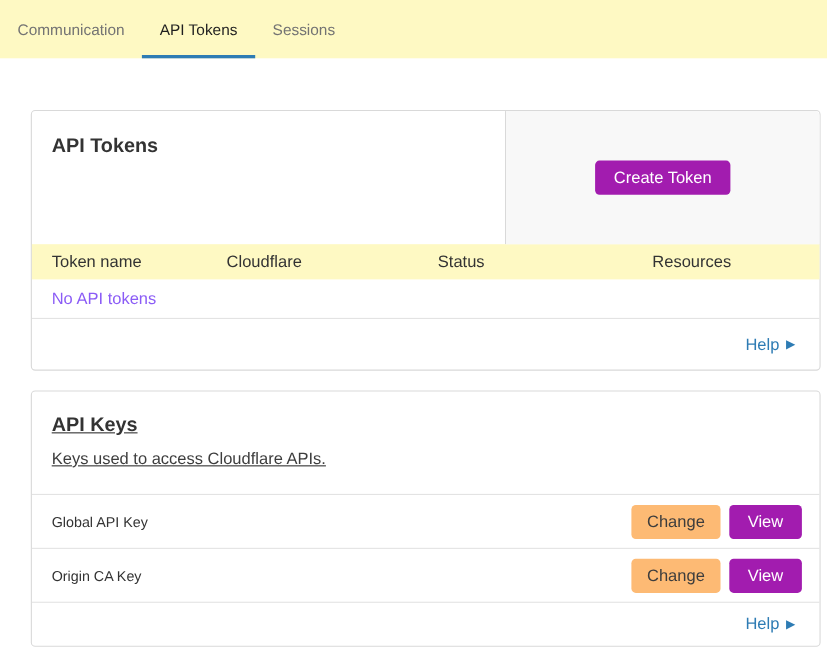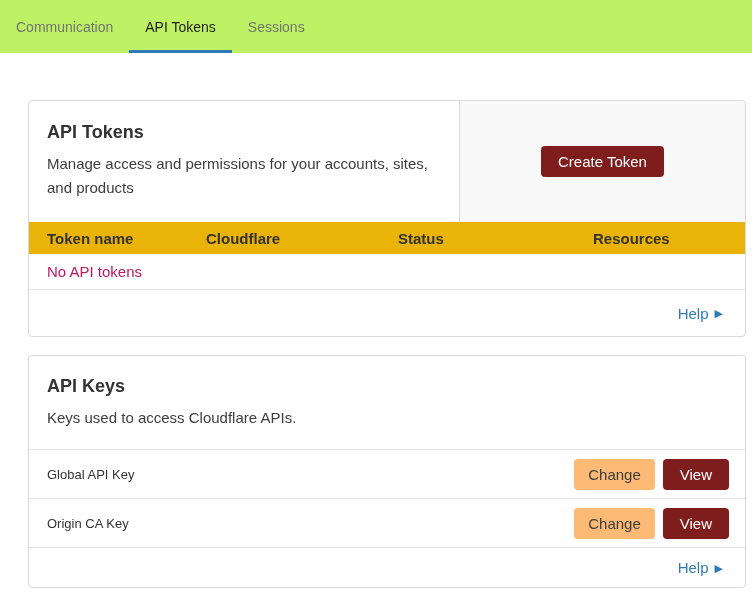--- a/index.html
+++ b/index.html
@@ -7,21 +7,21 @@
     width: 752px; height: 592px;
     background: #ffffff;
     font-family: "Liberation Sans", sans-serif;
     color: #333333;
     overflow: hidden;
   }
 
   
   .tabbar {
     height: 53px;
-    background: #bef264;
+    background: #fef9c3;
     display: flex;
     align-items: stretch;
     padding-left: 0;
   }
   .tab {
     position: relative;
     display: flex;
     align-items: center;
     padding: 0 16px;
     font-size: 14px;
@@ -64,48 +64,48 @@
   .btn {
     display: inline-block;
     border: none;
     border-radius: 4px;
     font-family: "Liberation Sans", sans-serif;
     font-size: 15px;
     cursor: pointer;
     line-height: 1;
   }
   .btn-primary {
-    background: #7f1d1d;
+    background: #a21caf;
     color: #ffffff;
     padding: 8px 17px;
   }
   .btn-secondary {
     background: #fdba74;
     color: #3d3d3d;
     padding: 8px 14px;
   }
 
   
   .table-head {
     display: grid;
     grid-template-columns: 159px 192px 195px 1fr;
     align-items: center;
     height: 32px;
     padding: 0 18px;
-    background: #eab308;
-    font-size: 15px;
-    font-weight: bold;
+    background: #fef9c3;
+    font-size: 15px;
+    font-weight: normal;
     color: #333333;
   }
   .table-empty-row {
     height: 36px;
     line-height: 36px;
     padding: 0 18px;
     font-size: 15px;
-    color: #be185d;
+    color: #8b5cf6;
     border-bottom: 1px solid #e3e3e3;
   }
   .card-footer {
     height: 46px;
     display: flex;
     align-items: center;
     justify-content: flex-end;
     padding: 0 22px;
   }
   .help-link {
@@ -114,21 +114,21 @@
     gap: 6px;
     color: #2e7cb4;
     font-size: 15px;
     text-decoration: none;
     cursor: pointer;
   }
   .help-arrow { font-size: 11px; line-height: 1; padding-top: 1px; }
 
   
   .card2 { margin-top: 18px; }
-  .card2-header { padding: 20px 18px 19px 18px; }
+  .card2-header { padding: 20px 18px 19px 18px; text-decoration: underline; }
   .key-row {
     display: flex;
     align-items: center;
     height: 49px;
     padding: 0 16px 0 18px;
     border-top: 1px solid #e3e3e3;
   }
   .key-name { flex: 1; font-size: 13px; color: #333333; }
   .key-actions { display: flex; gap: 8px; }
   .card2 .card-footer { border-top: 1px solid #e3e3e3; height: 40px; }
@@ -147,21 +147,20 @@
     <span>Sessions</span>
   </div>
 </nav>
 
 <main class="content">
 
   <section class="card">
     <div class="card1-header">
       <div class="card1-left">
         <h2 class="card-title">API Tokens</h2>
-        <p class="card-desc">Manage access and permissions for your accounts, sites, and products</p>
       </div>
       <div class="card1-right">
         <button class="btn btn-primary">Create Token</button>
       </div>
     </div>
 
     <div class="table-head">
       <span>Token name</span>
       <span>Cloudflare</span>
       <span>Status</span>

